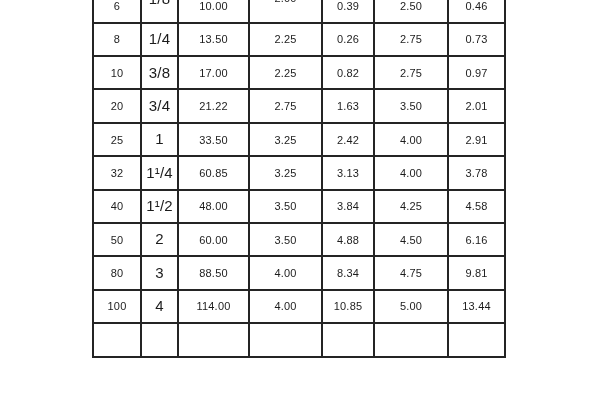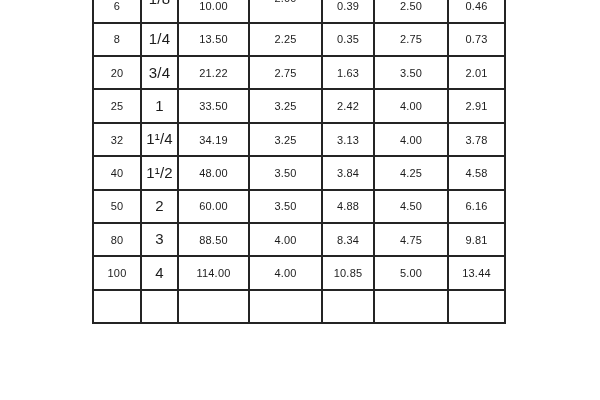--- a/index.html
+++ b/index.html
@@ -73,23 +73,32 @@
           <td class="c3"><span>2.00</span></td>
           <td class="c4"><span>0.39</span></td>
           <td class="c5"><span>2.50</span></td>
           <td class="c6"><span>0.46</span></td>
         </tr>
         <tr>
           <td class="c0"><span>8</span></td>
           <td class="c1"><span>1/4</span></td>
           <td class="c2"><span>13.50</span></td>
           <td class="c3"><span>2.25</span></td>
-          <td class="c4"><span>0.35</span></td>
+          <td class="c4"><span>0.26</span></td>
           <td class="c5"><span>2.75</span></td>
           <td class="c6"><span>0.73</span></td>
+        </tr>
+        <tr>
+          <td class="c0"><span>10</span></td>
+          <td class="c1"><span>3/8</span></td>
+          <td class="c2"><span>17.00</span></td>
+          <td class="c3"><span>2.25</span></td>
+          <td class="c4"><span>0.82</span></td>
+          <td class="c5"><span>2.75</span></td>
+          <td class="c6"><span>0.97</span></td>
         </tr>
         <tr>
           <td class="c0"><span>20</span></td>
           <td class="c1"><span>3/4</span></td>
           <td class="c2"><span>21.22</span></td>
           <td class="c3"><span>2.75</span></td>
           <td class="c4"><span>1.63</span></td>
           <td class="c5"><span>3.50</span></td>
           <td class="c6"><span>2.01</span></td>
         </tr>
@@ -98,21 +107,21 @@
           <td class="c1"><span>1</span></td>
           <td class="c2"><span>33.50</span></td>
           <td class="c3"><span>3.25</span></td>
           <td class="c4"><span>2.42</span></td>
           <td class="c5"><span>4.00</span></td>
           <td class="c6"><span>2.91</span></td>
         </tr>
         <tr>
           <td class="c0"><span>32</span></td>
           <td class="c1"><span>1¹/4</span></td>
-          <td class="c2"><span>34.19</span></td>
+          <td class="c2"><span>60.85</span></td>
           <td class="c3"><span>3.25</span></td>
           <td class="c4"><span>3.13</span></td>
           <td class="c5"><span>4.00</span></td>
           <td class="c6"><span>3.78</span></td>
         </tr>
         <tr>
           <td class="c0"><span>40</span></td>
           <td class="c1"><span>1¹/2</span></td>
           <td class="c2"><span>48.00</span></td>
           <td class="c3"><span>3.50</span></td>

